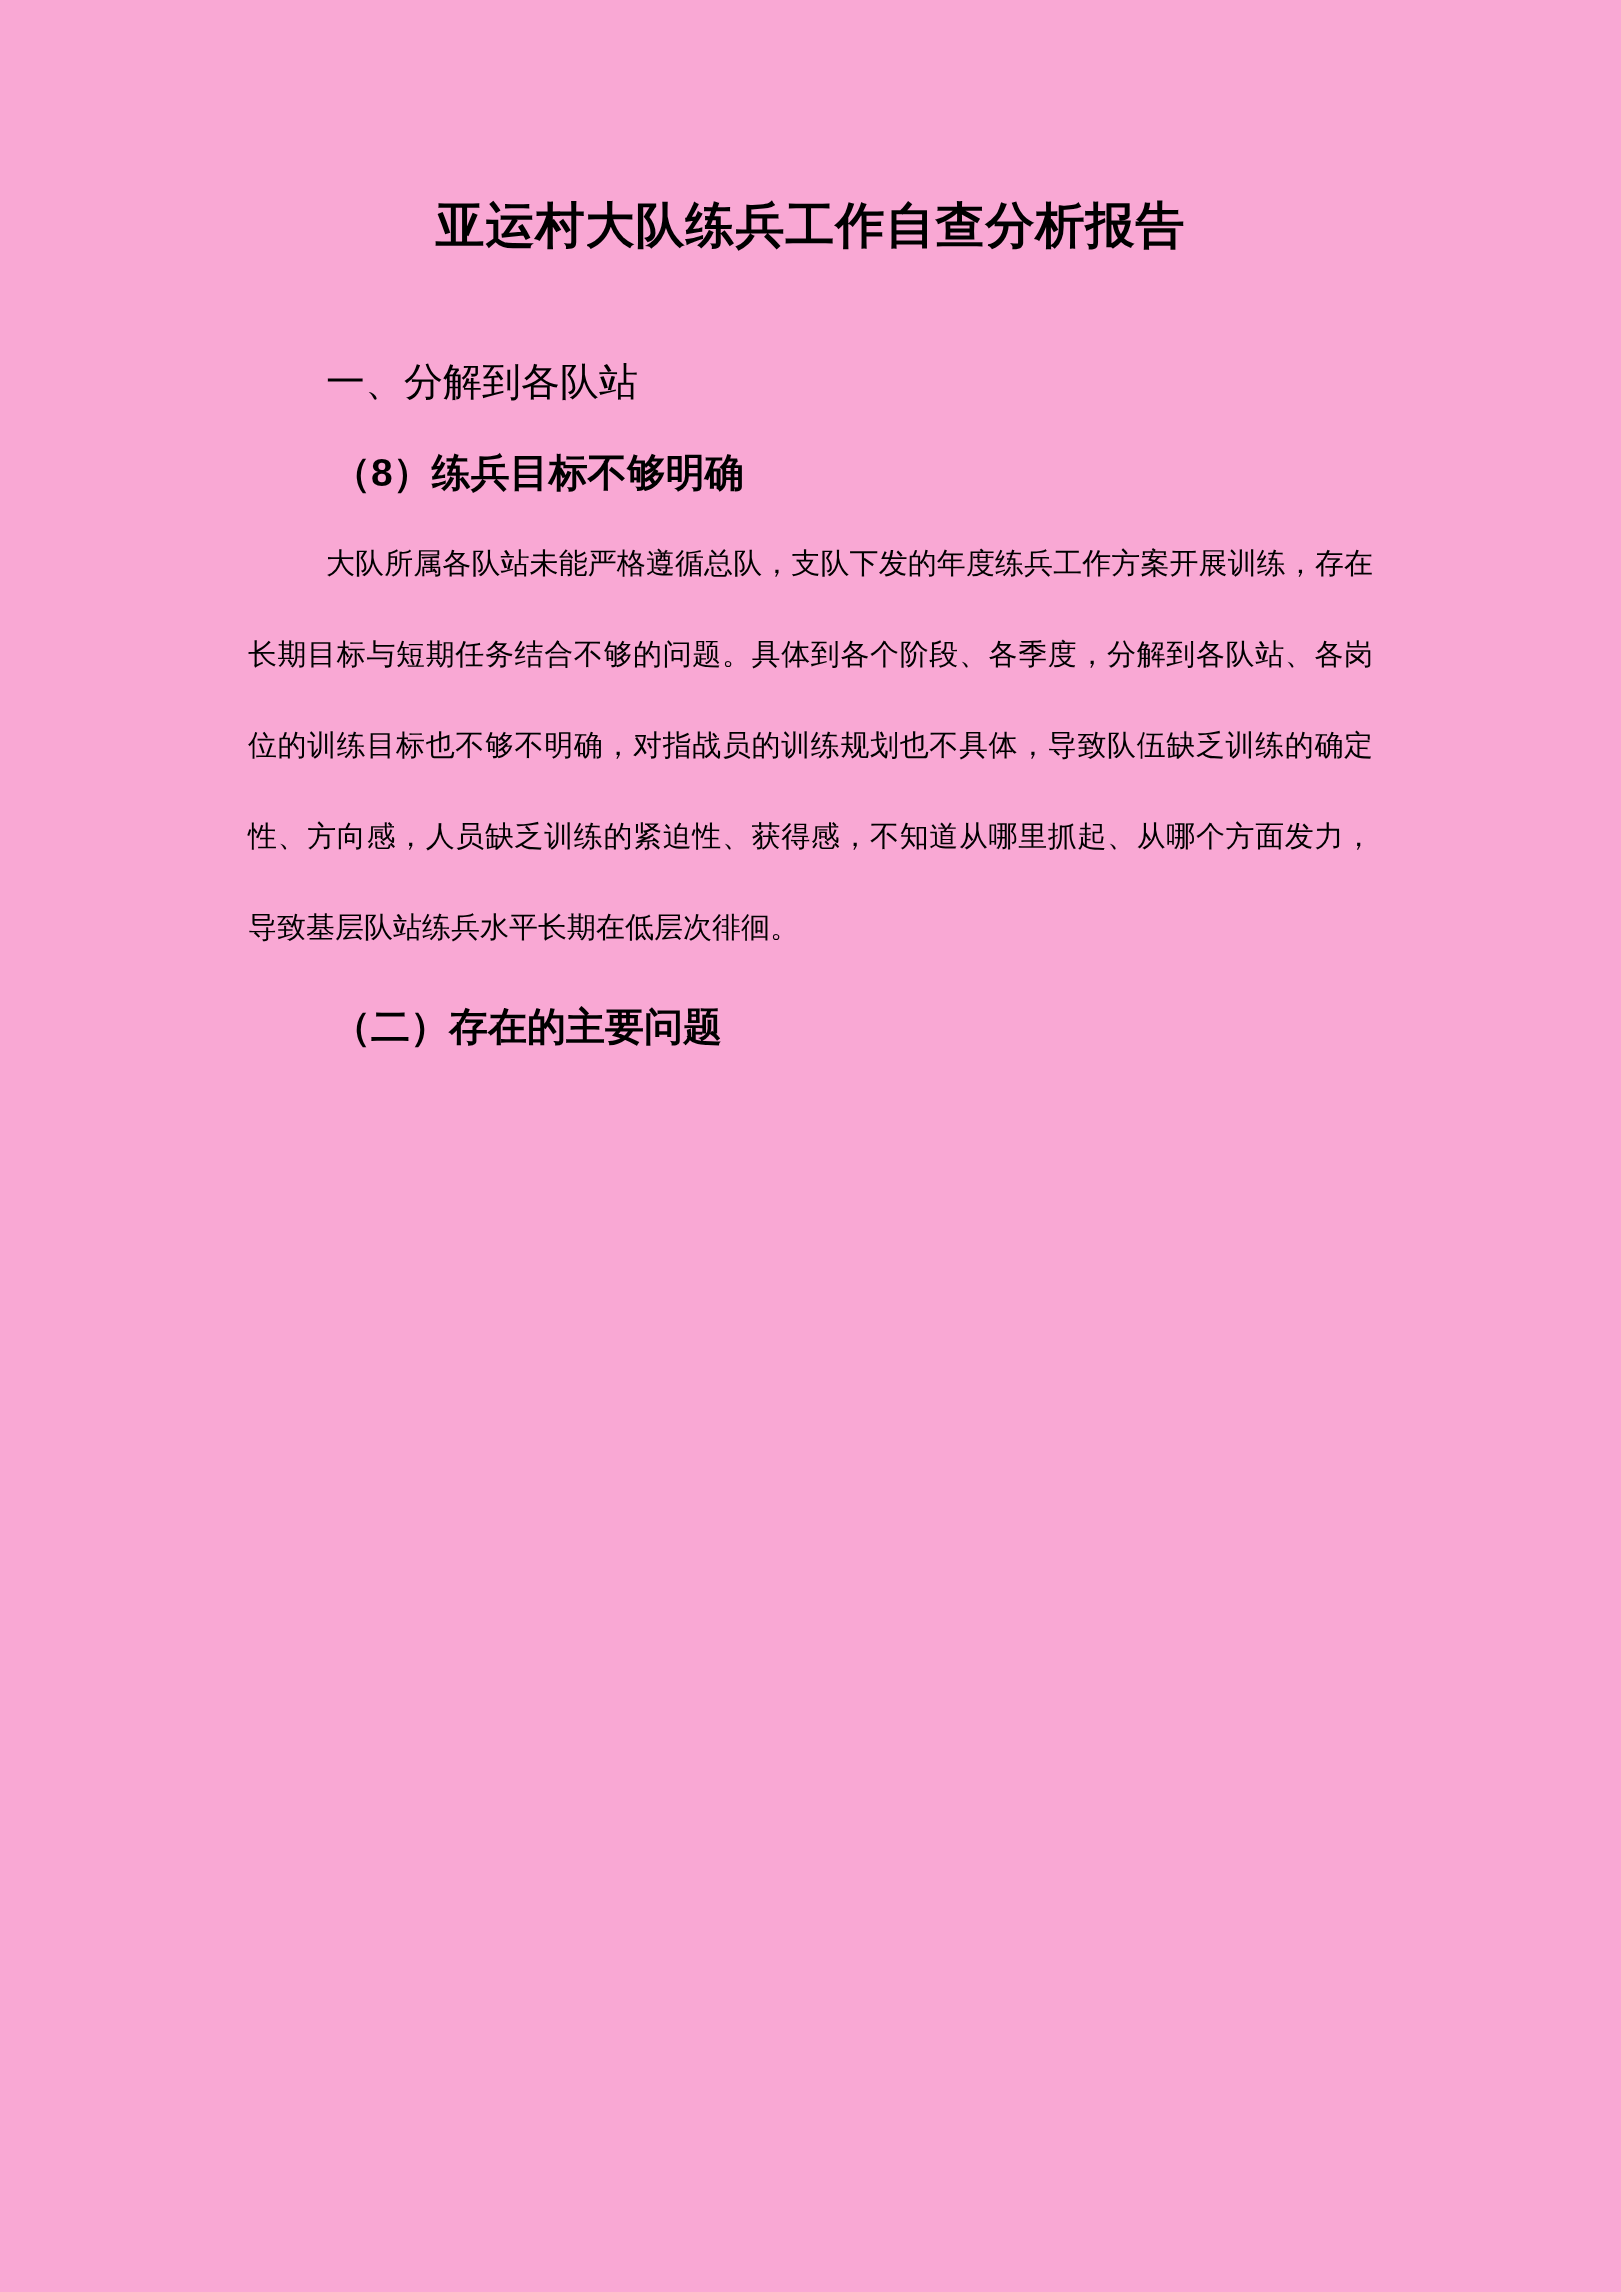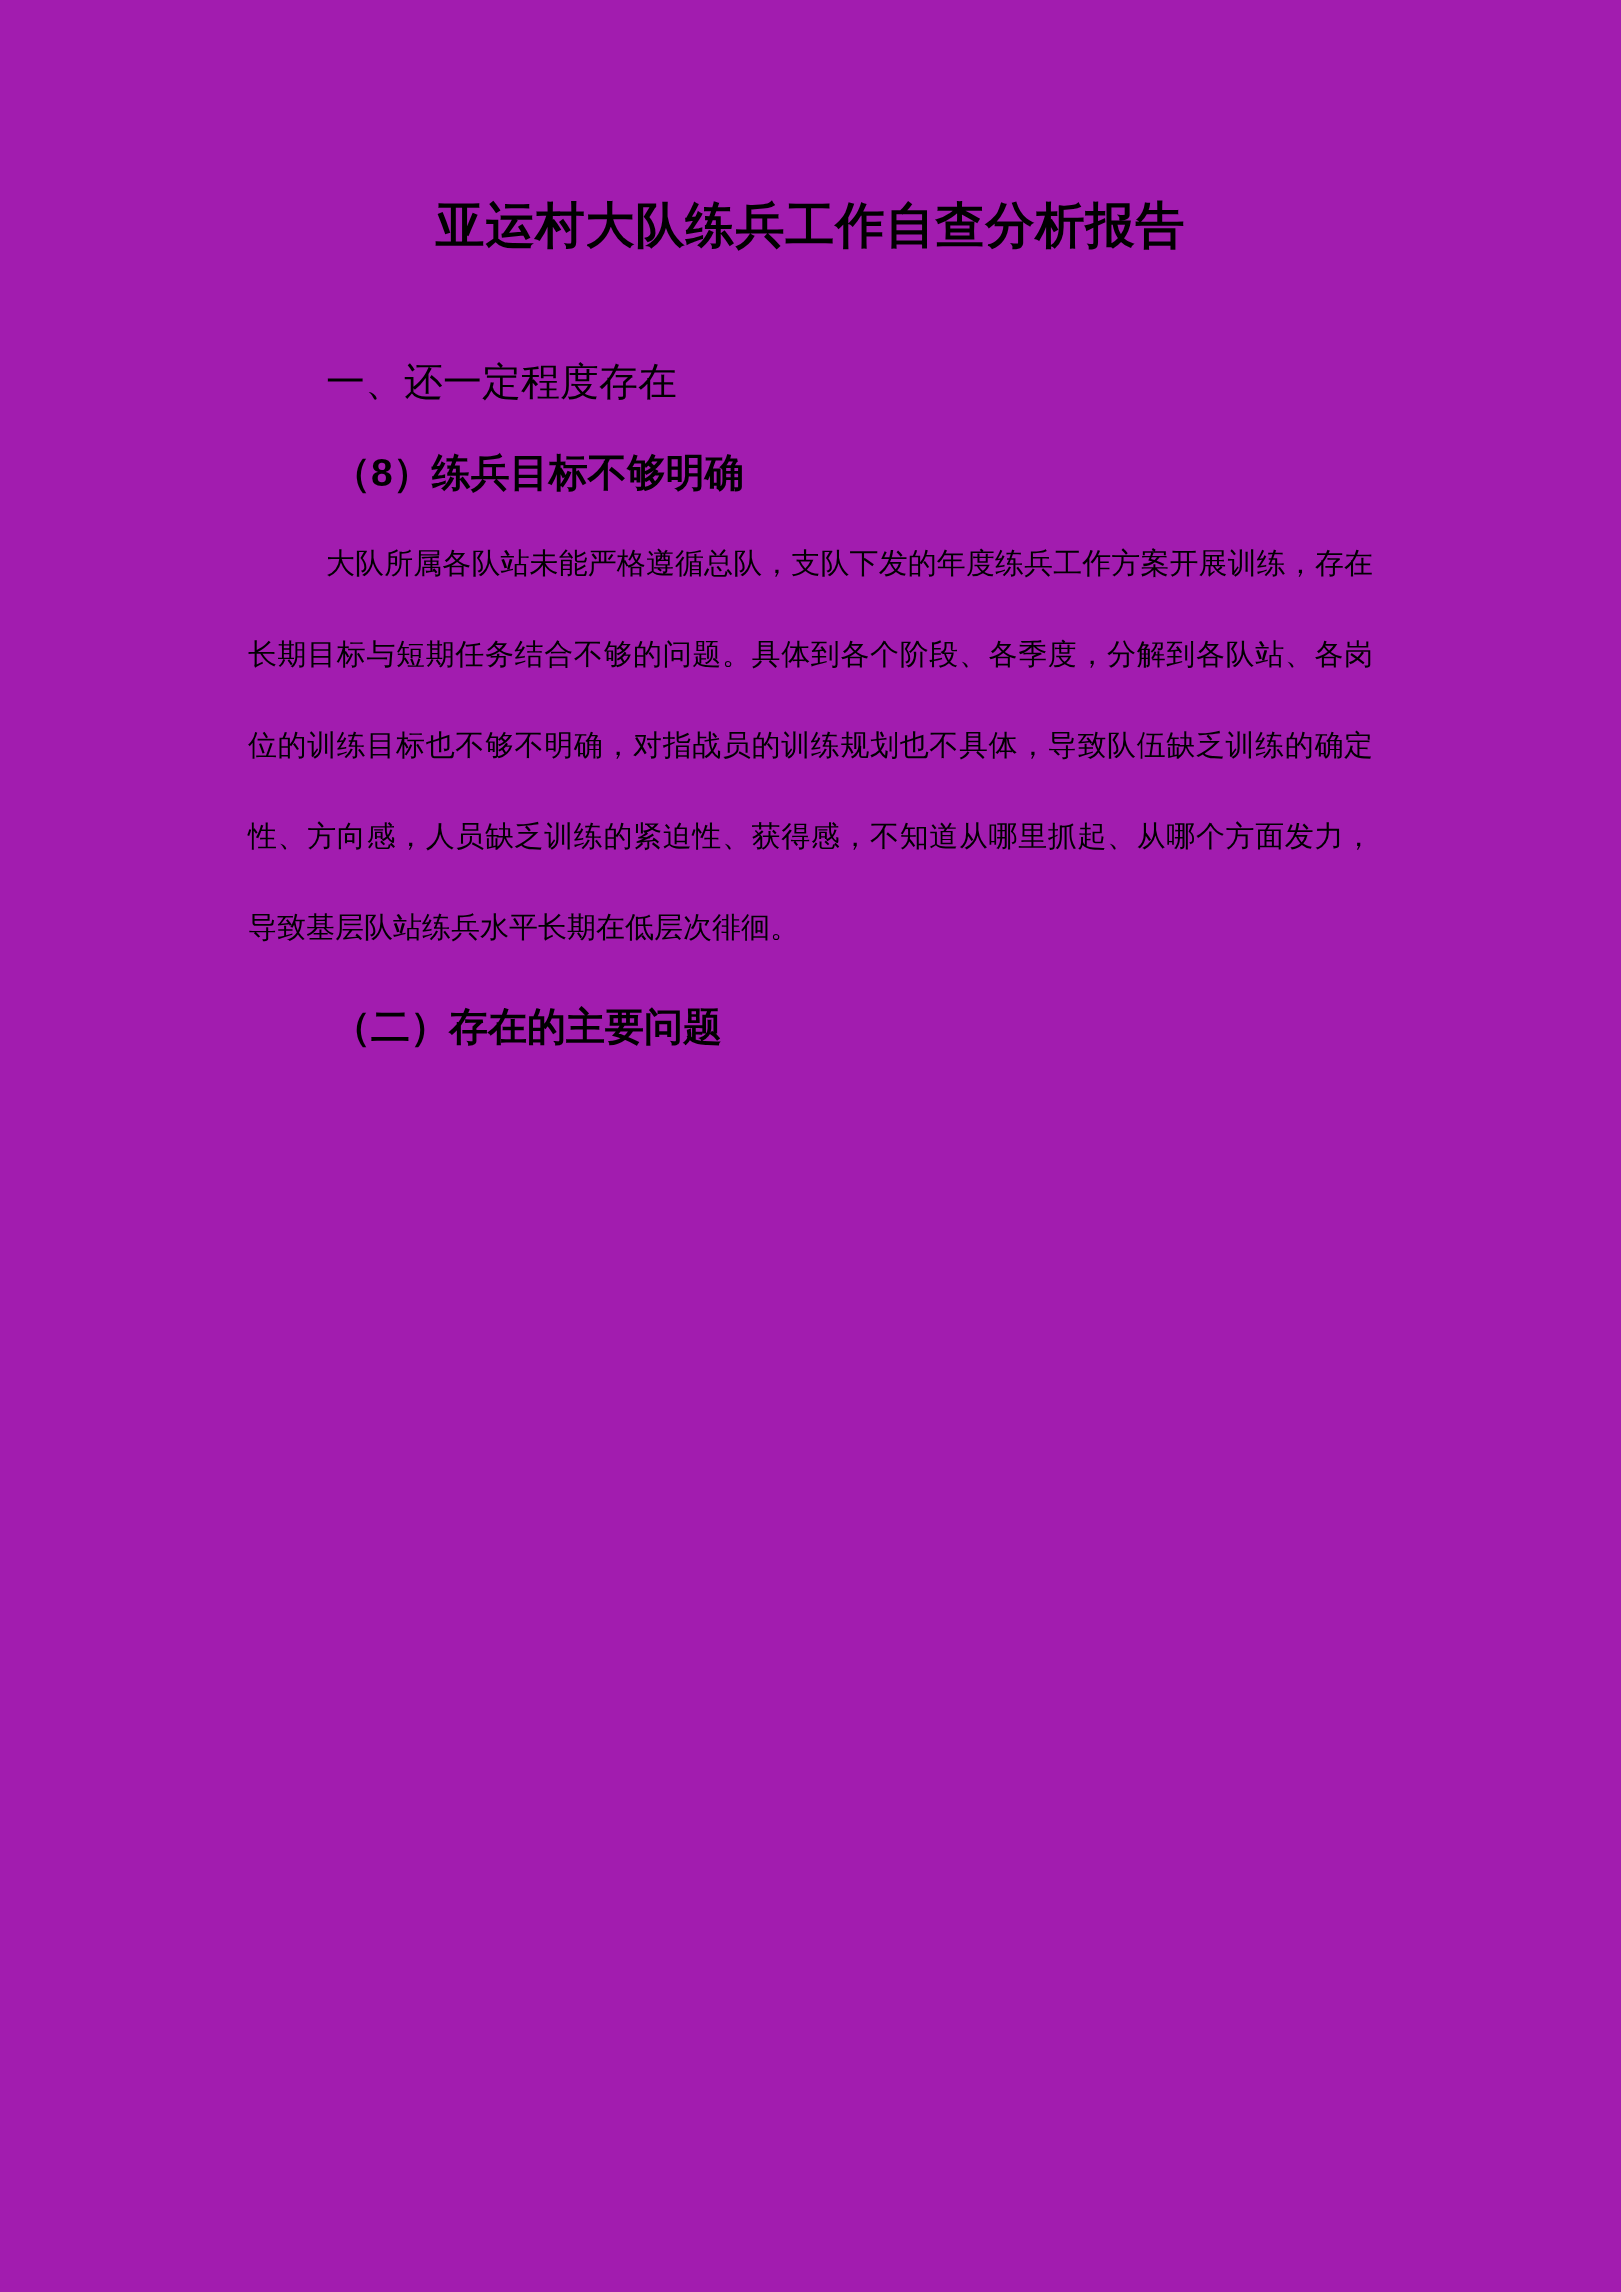--- a/index.html
+++ b/index.html
@@ -9,21 +9,21 @@
   }
   body {
     font-family: "Liberation Sans", "DejaVu Sans", sans-serif;
     color: #000000;
     -webkit-font-smoothing: antialiased;
   }
   .page {
     position: relative;
     width: 1621px;
     height: 2293px;
-    background: #a21caf;
+    background: #f9a8d4;
     margin: 0 auto;
     overflow: hidden;
     box-sizing: border-box;
   }
   .content {
     position: absolute;
     left: 248px;
     top: 0;
     width: 1125px;
   }
@@ -70,21 +70,21 @@
   }
 </style>
 </head>
 <body>
 
 <div class="page">
   <div class="content">
 
     <h1 class="doc-title">亚运村大队练兵工作自查分析报告</h1>
 
-    <h2 class="section-heading">一、还一定程度存在</h2>
+    <h2 class="section-heading">一、分解到各队站</h2>
 
     <h3 class="sub-heading">（8）练兵目标不够明确</h3>
 
     <p class="body-para">大队所属各队站未能严格遵循总队，支队下发的年度练兵工作方案开展训练，存在长期目标与短期任务结合不够的问题。具体到各个阶段、各季度，分解到各队站、各岗位的训练目标也不够不明确，对指战员的训练规划也不具体，导致队伍缺乏训练的确定性、方向感，人员缺乏训练的紧迫性、获得感，不知道从哪里抓起、从哪个方面发力，导致基层队站练兵水平长期在低层次徘徊。</p>
 
     <h3 class="sub-heading spaced">（二）存在的主要问题</h3>
 
 
   </div>
 </div>

